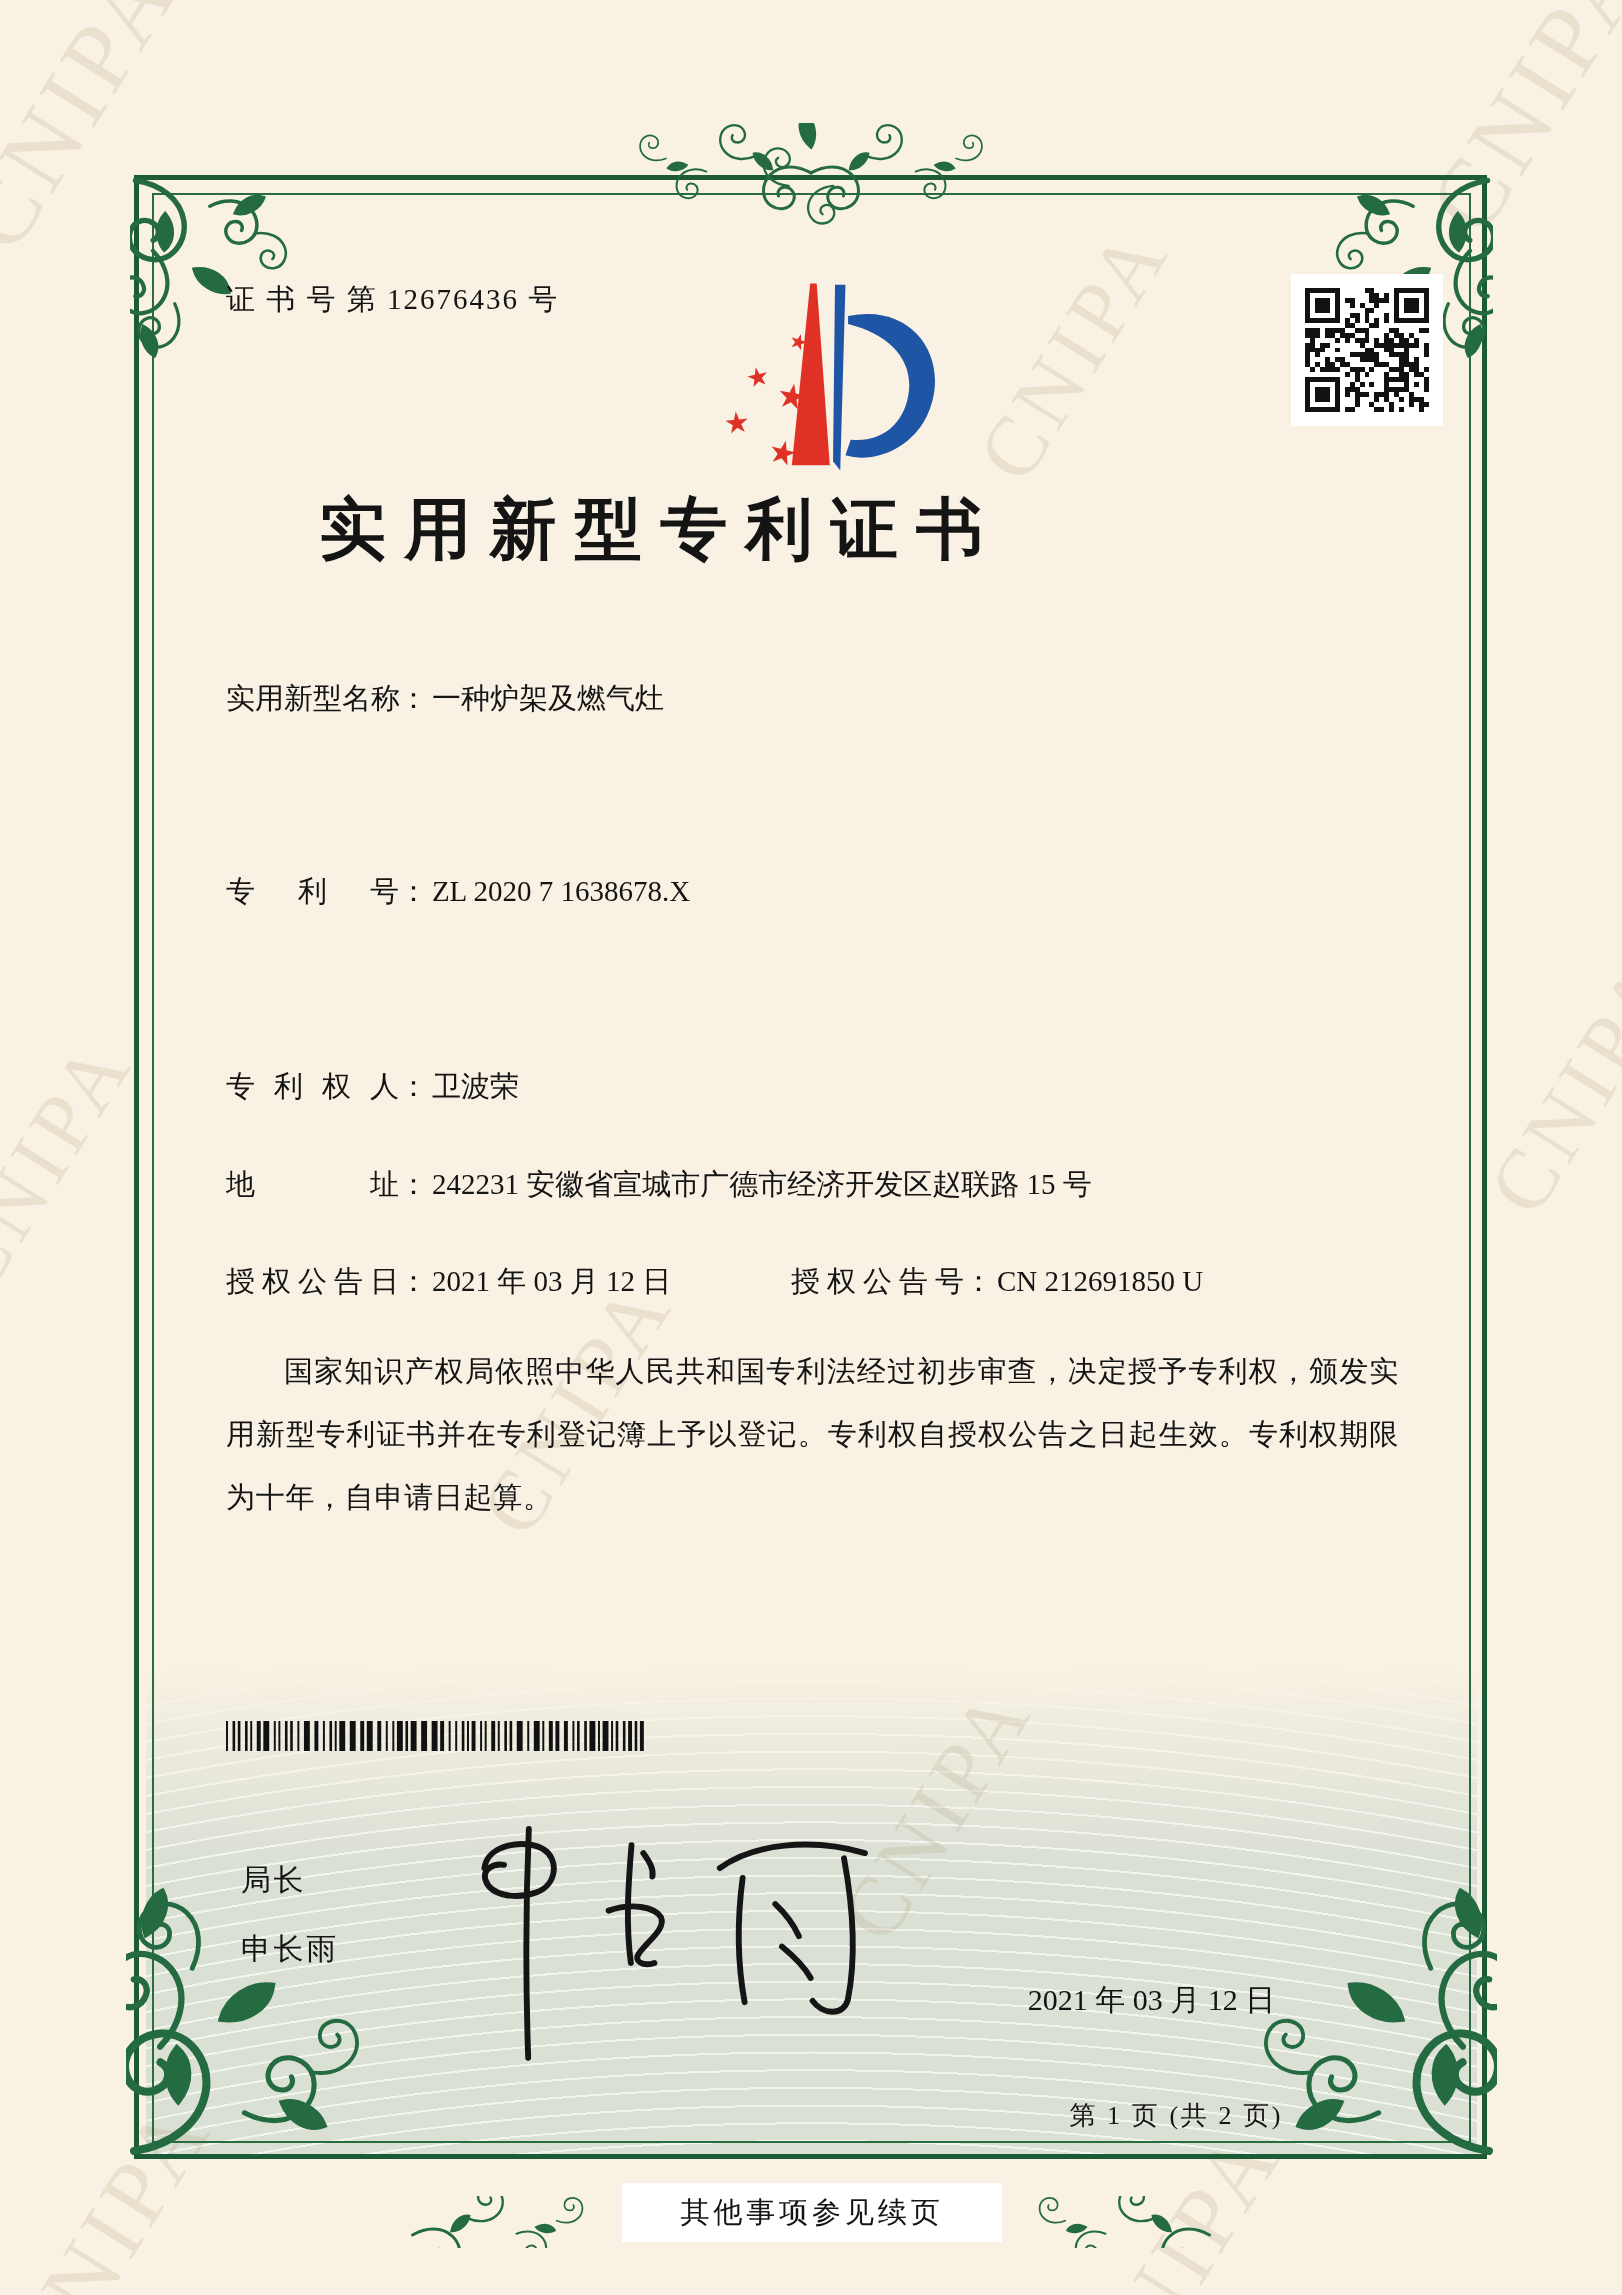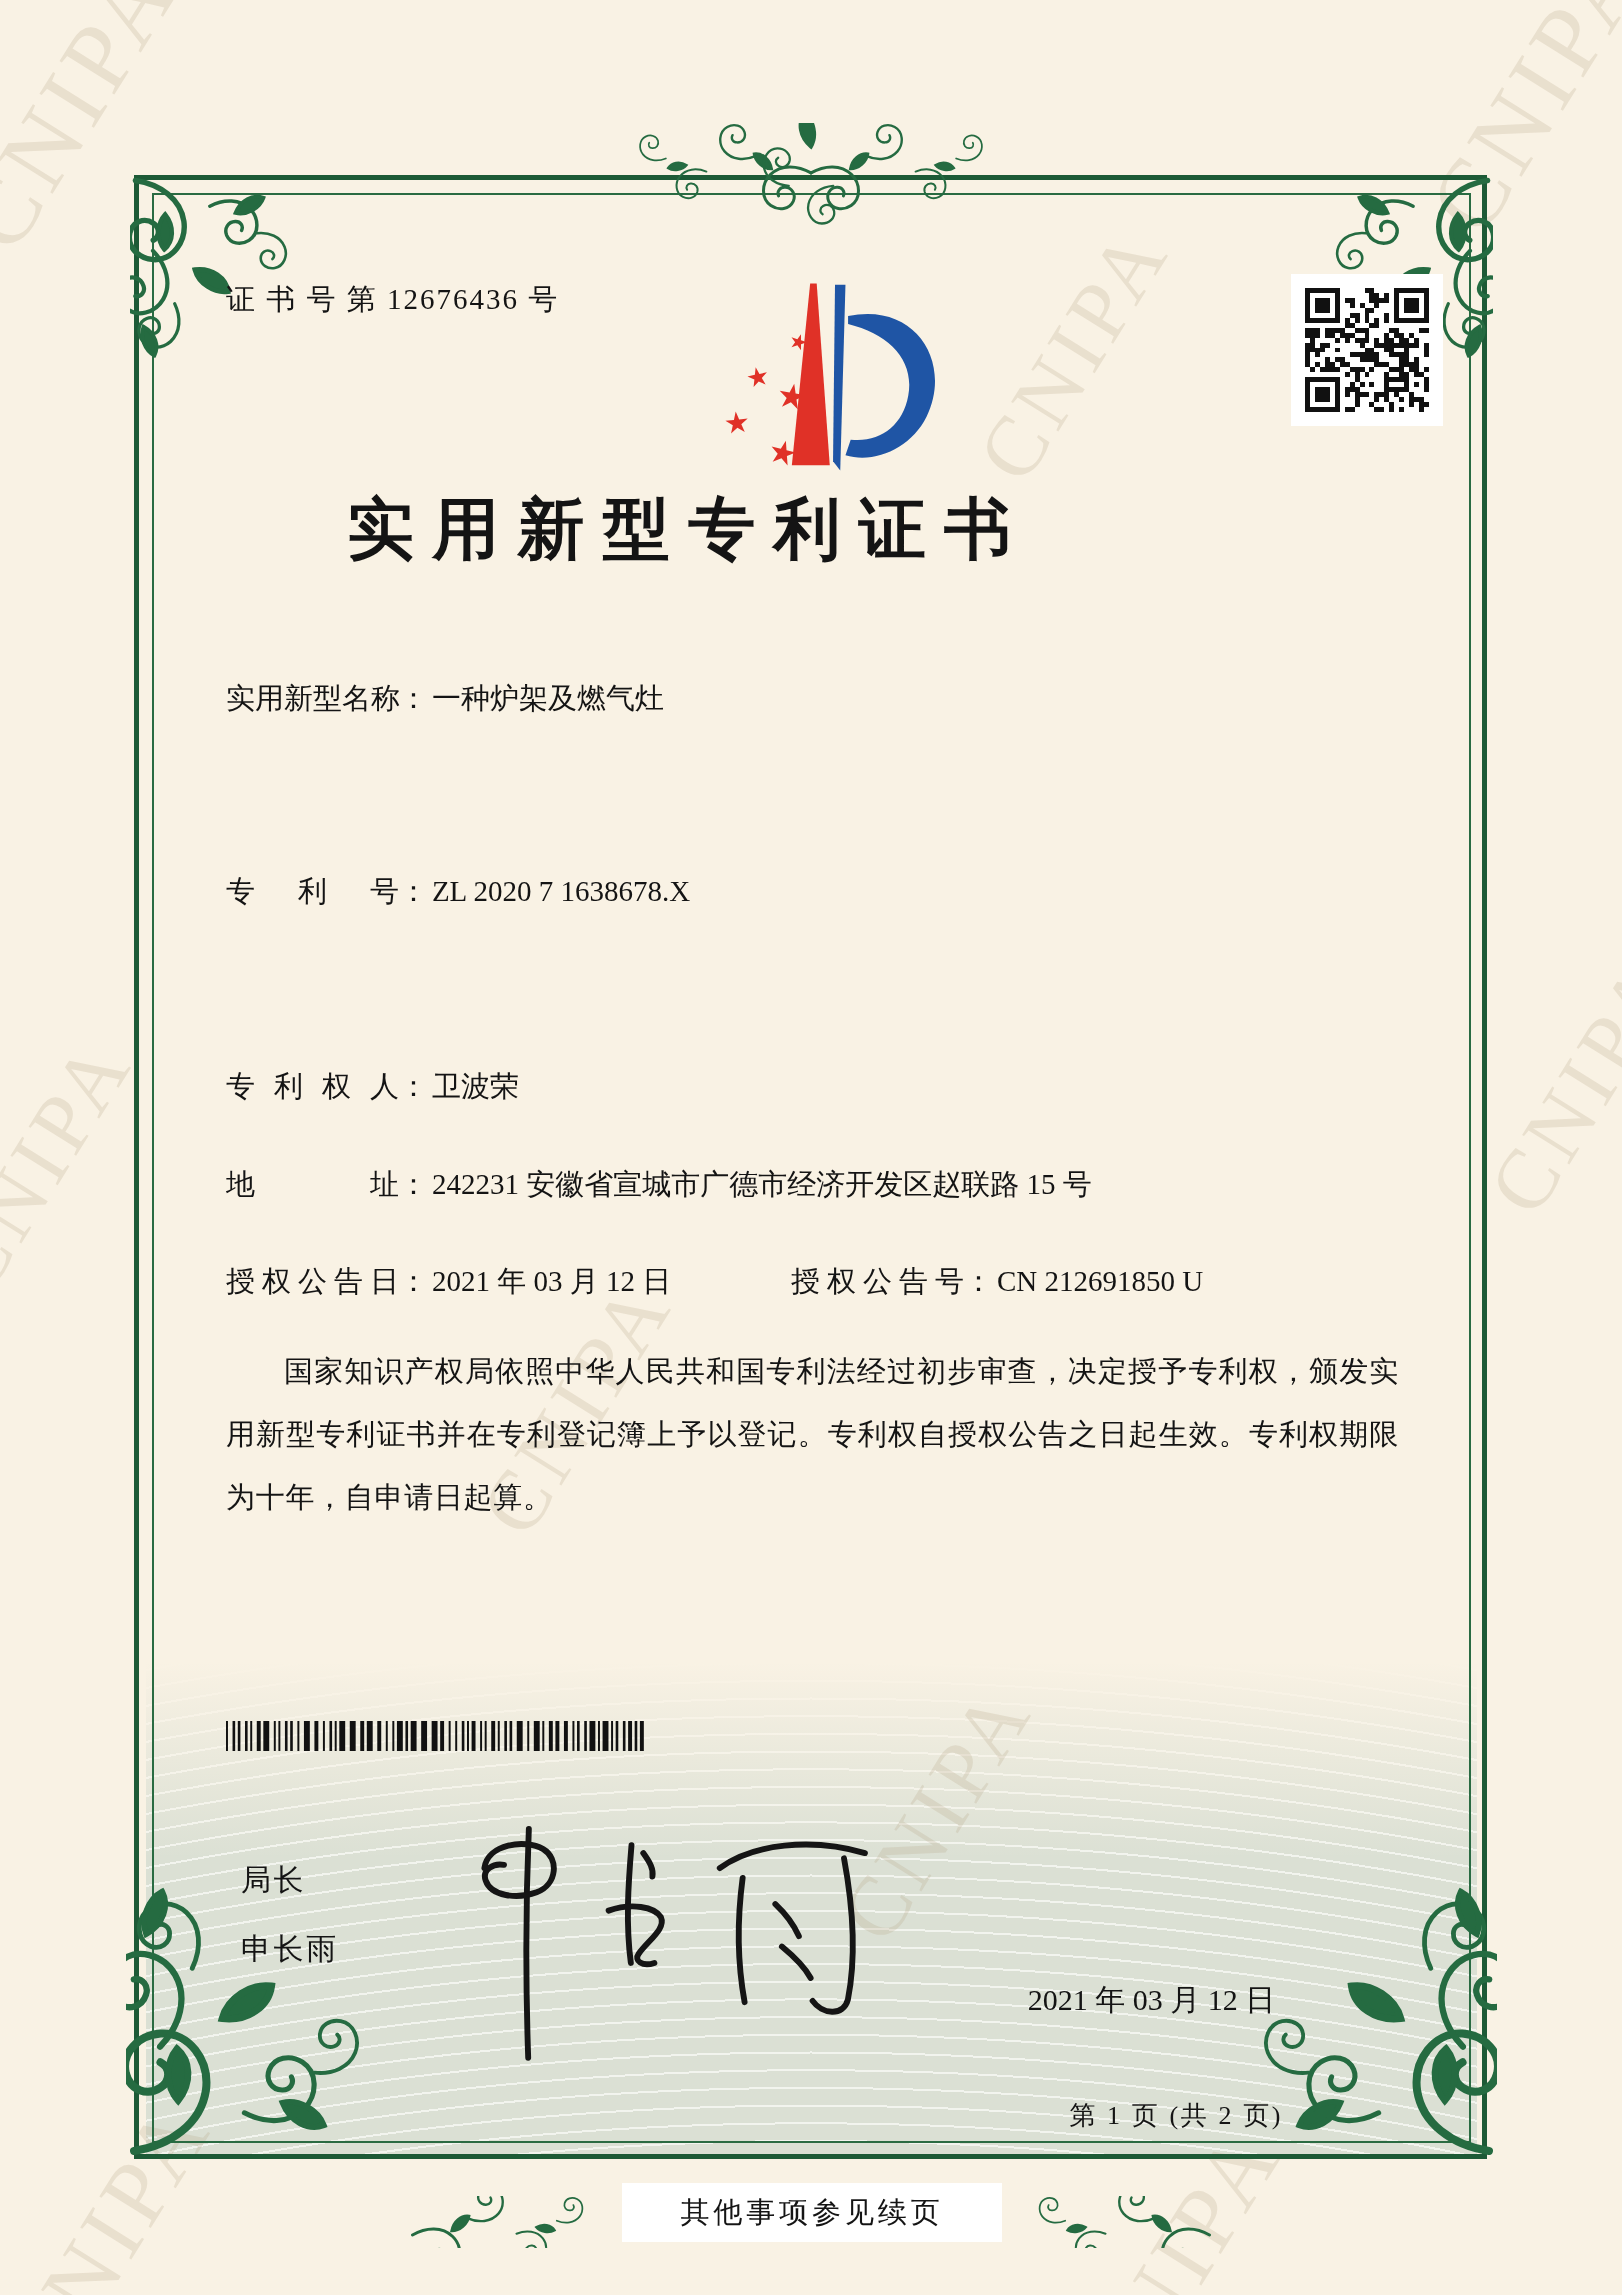--- a/index.html
+++ b/index.html
@@ -27,21 +27,21 @@
       border:2px solid #2a6b42;z-index:3;}
 
   .orn{position:absolute;z-index:3;}
 
   
   .cert-no{position:absolute;left:226px;top:280px;font-size:29px;letter-spacing:2px;z-index:4;}
   .logo{position:absolute;left:699px;top:278px;width:238px;height:203px;z-index:4;}
   .qr-panel{position:absolute;left:1291px;top:274px;width:152px;height:152px;background:#ffffff;z-index:4;}
   .qr-panel svg{position:absolute;left:13.7px;top:13.7px;width:124px;height:124px;}
   .doc-title{position:absolute;left:0;top:484px;width:1302px;text-align:center;z-index:4;
-      font-size:67px;font-weight:700;letter-spacing:18.3px;text-indent:18.3px;padding-left:28px;}
+      font-size:67px;font-weight:700;letter-spacing:18.3px;text-indent:18.3px;}
 
   
   .field-row{position:absolute;left:226px;height:39px;line-height:39px;font-size:29px;z-index:4;white-space:nowrap;}
   .flabel{display:inline-block;width:173px;text-align:justify;text-align-last:justify;vertical-align:top;}
   .fcolon{display:inline-block;vertical-align:top;}
   .fvalue{display:inline-block;vertical-align:top;padding-left:3.9px;}
   .grant-2{position:absolute;left:565px;top:0;white-space:nowrap;}
 
   
   .body-text{position:absolute;left:226px;top:1340px;width:1173px;z-index:4;

